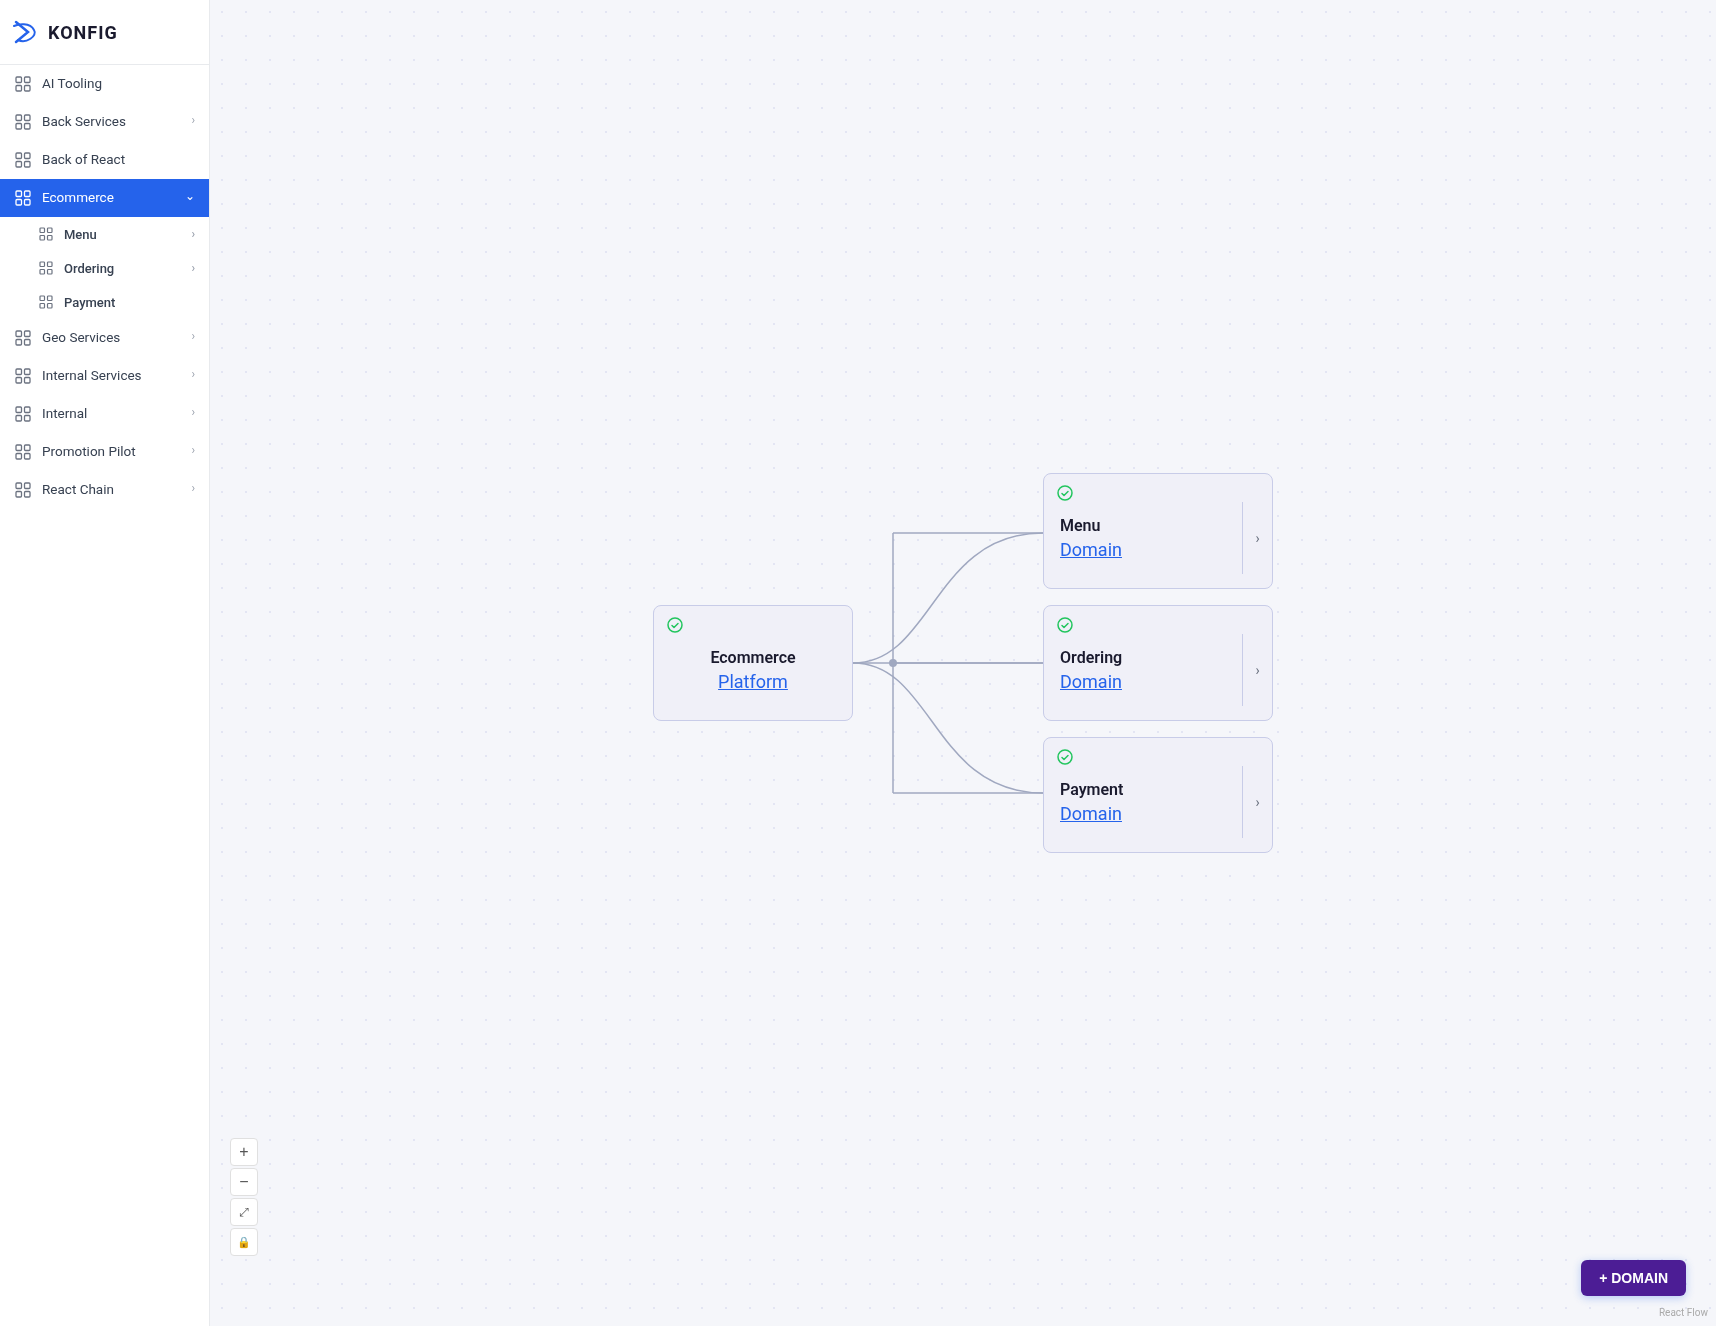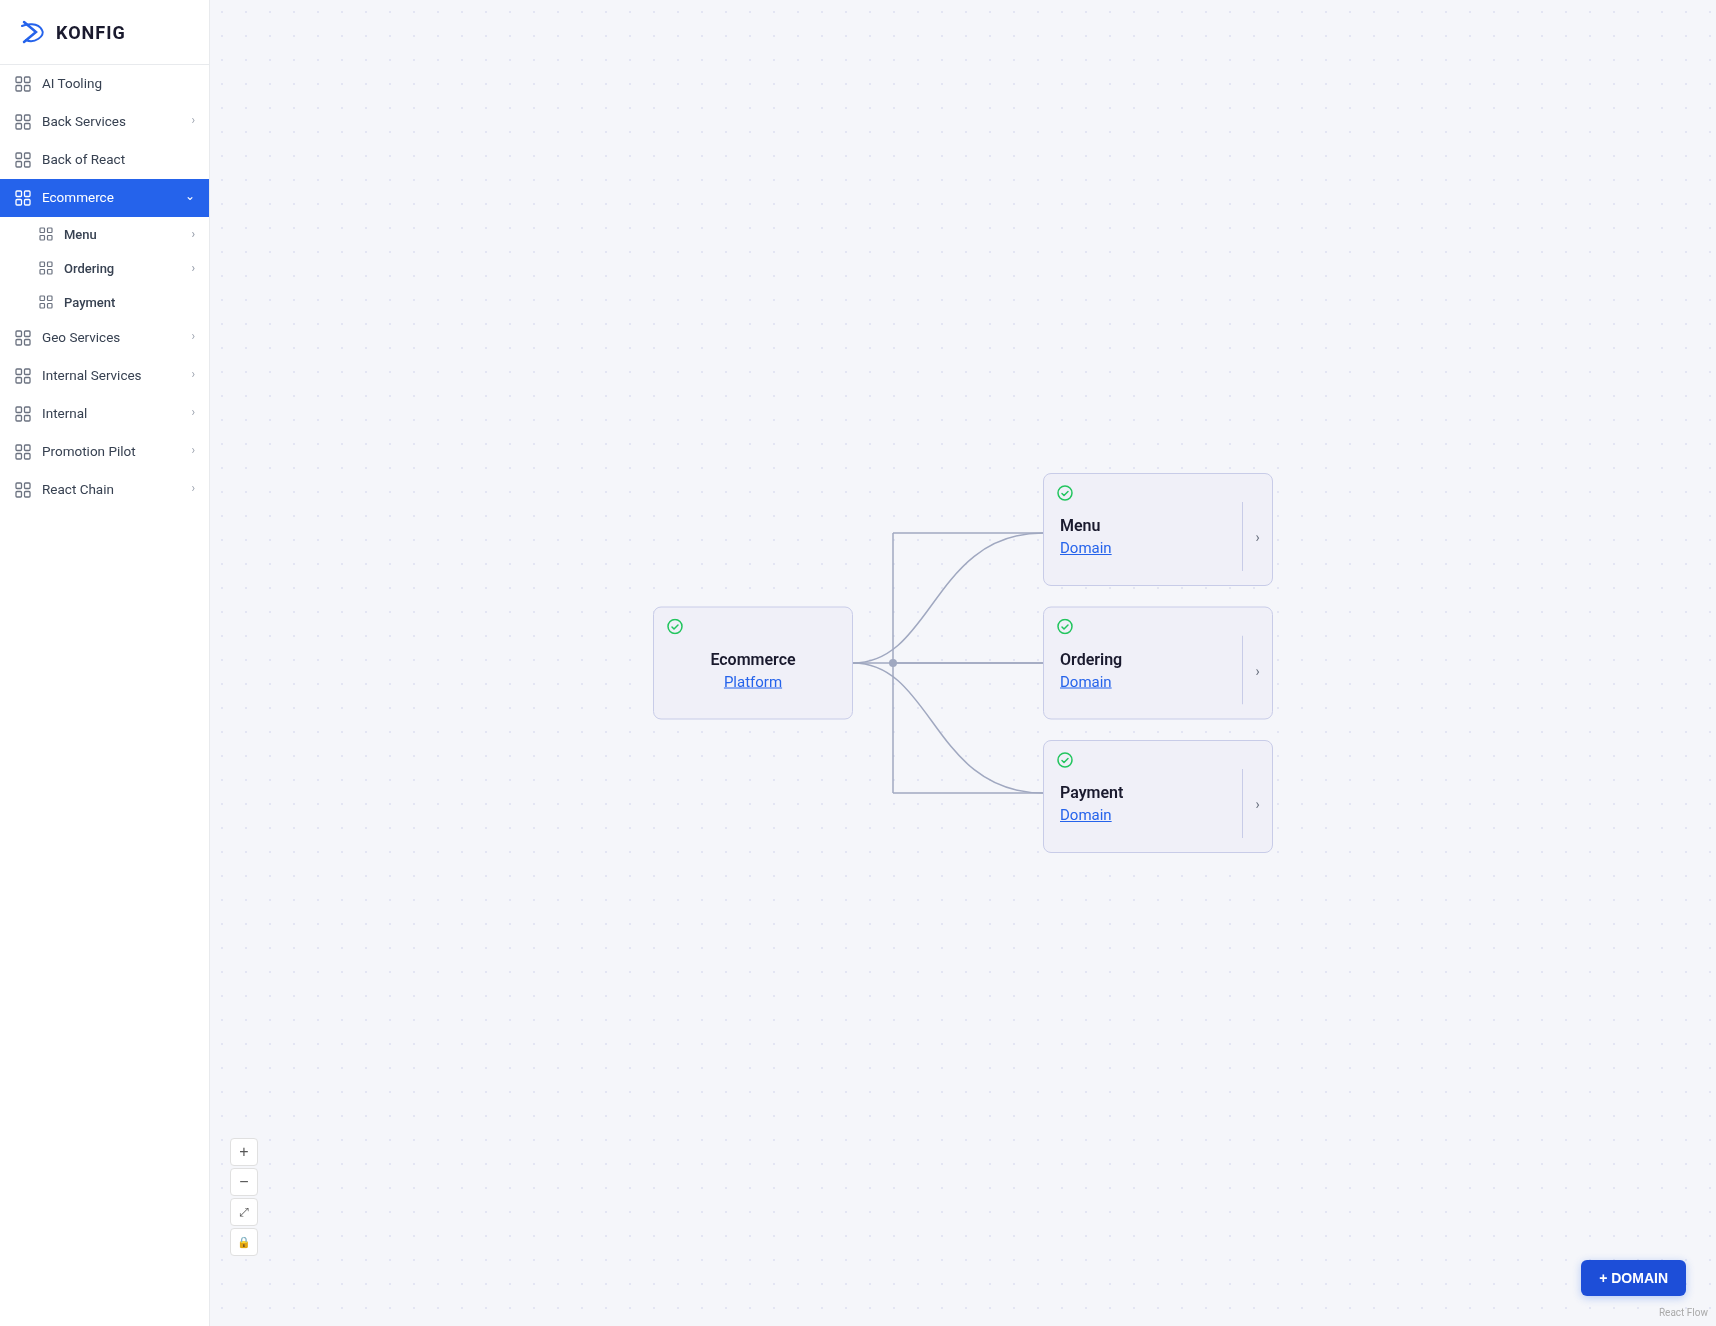--- a/index.html
+++ b/index.html
@@ -14,21 +14,21 @@
       display: flex;
       flex-direction: column;
       height: 100vh;
       overflow-y: auto;
     }
 
     .sidebar-logo {
       display: flex;
       align-items: center;
       gap: 8px;
-      padding: 16px 16px 16px 16px;
+      padding: 16px 16px 16px 8px;
       border-bottom: 1px solid #e8eaed;
     }
 
     .sidebar-logo-icon {
       width: 32px;
       height: 32px;
     }
 
     .sidebar-logo-text {
       font-size: 18px;
@@ -160,21 +160,21 @@
     }
 
     .node-title {
       font-size: 16px;
       font-weight: 600;
       color: #1a1a2e;
       margin-bottom: 4px;
     }
 
     .node-subtitle {
-      font-size: 15px;
+      font-size: 18px;
       color: #2563eb;
       text-decoration: underline;
     }
 
     .node-check {
       position: absolute;
       top: 10px;
       left: 12px;
       width: 18px;
       height: 18px;
@@ -250,21 +250,21 @@
       font-size: 16px;
       color: #555;
       user-select: none;
     }
 
     
     .add-domain-btn {
       position: absolute;
       bottom: 30px;
       right: 30px;
-      background: #1d4ed8;
+      background: #4c1d95;
       color: #fff;
       border: none;
       border-radius: 6px;
       padding: 10px 18px;
       font-size: 14px;
       font-weight: 600;
       cursor: pointer;
       display: flex;
       align-items: center;
       gap: 6px;

